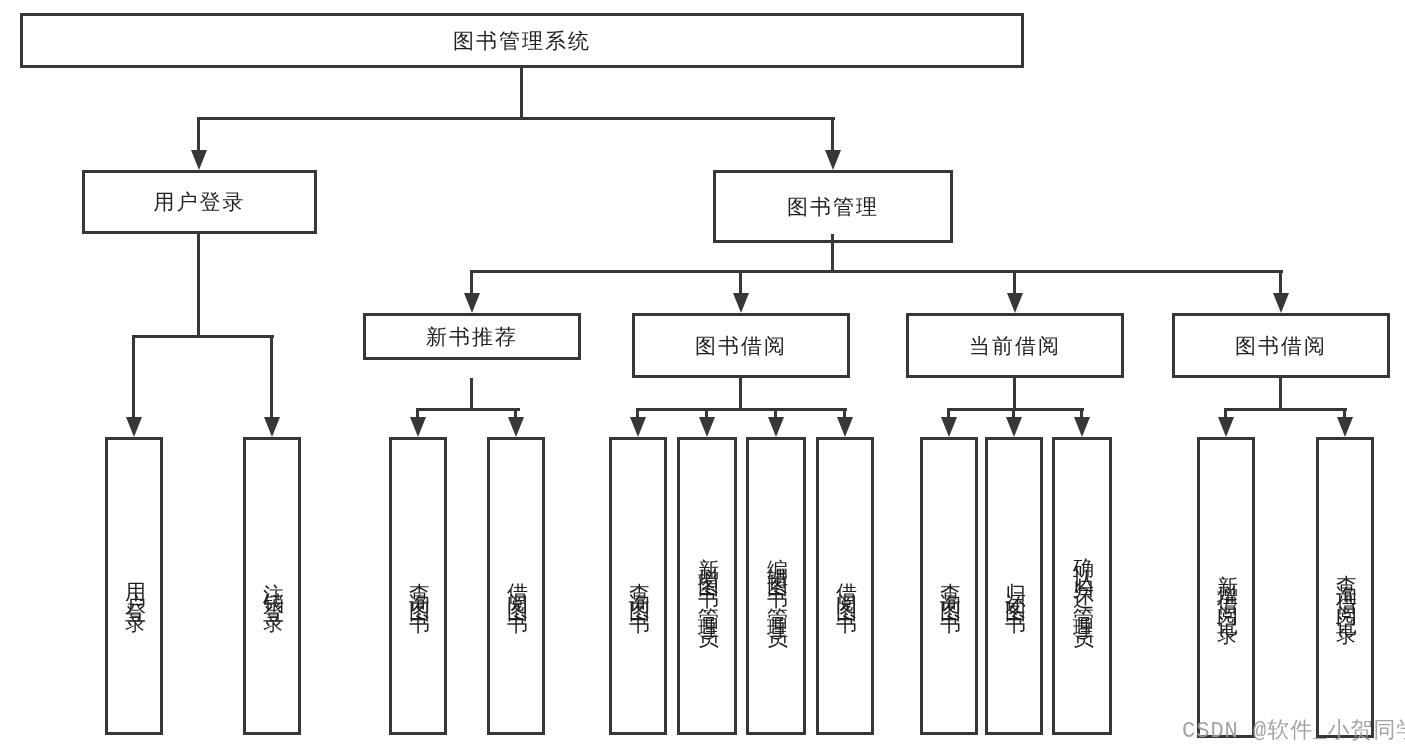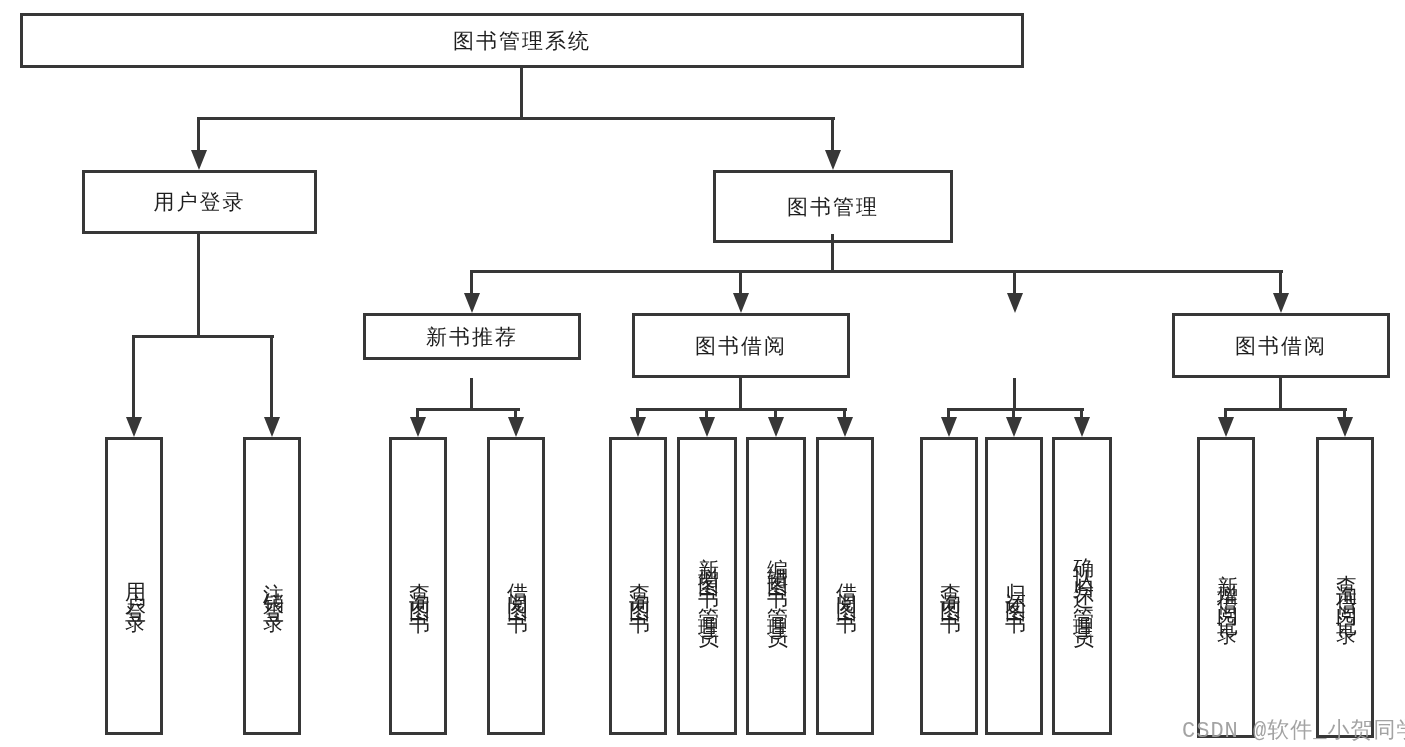--- a/index.html
+++ b/index.html
@@ -82,20 +82,21 @@
   <div class="ar" style="left:464px;top:293px"></div>
   <div class="vl" style="left:739px;top:270px;height:25px"></div>
   <div class="ar" style="left:733px;top:293px"></div>
   <div class="vl" style="left:1013px;top:270px;height:25px"></div>
   <div class="ar" style="left:1007px;top:293px"></div>
   <div class="vl" style="left:1279px;top:270px;height:25px"></div>
   <div class="ar" style="left:1273px;top:293px"></div>
 
   <div class="box" style="left:363px;top:313px;width:218px;height:47px">新书推荐</div>
   <div class="box" style="left:632px;top:313px;width:218px;height:65px">图书借阅</div>
+  <div class="box" style="left:906px;top:313px;width:218px;height:65px">当前借阅</div>
   <div class="box" style="left:1172px;top:313px;width:218px;height:65px">图书借阅</div>
 
   <div class="vl" style="left:470px;top:378px;height:32px"></div>
   <div class="hl" style="left:416px;top:408px;width:104px"></div>
   <div class="vl" style="left:416px;top:408px;height:12px"></div>
   <div class="ar" style="left:410px;top:417px"></div>
   <div class="vl" style="left:514px;top:408px;height:12px"></div>
   <div class="ar" style="left:508px;top:417px"></div>
 
   <div class="vl" style="left:739px;top:378px;height:32px"></div>

